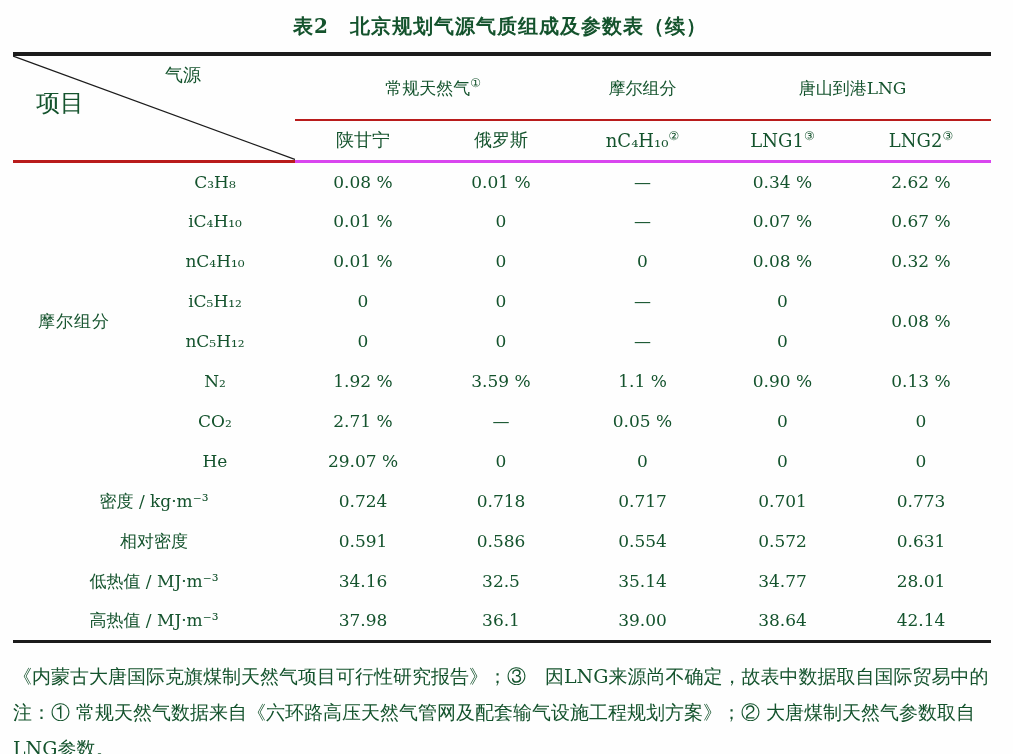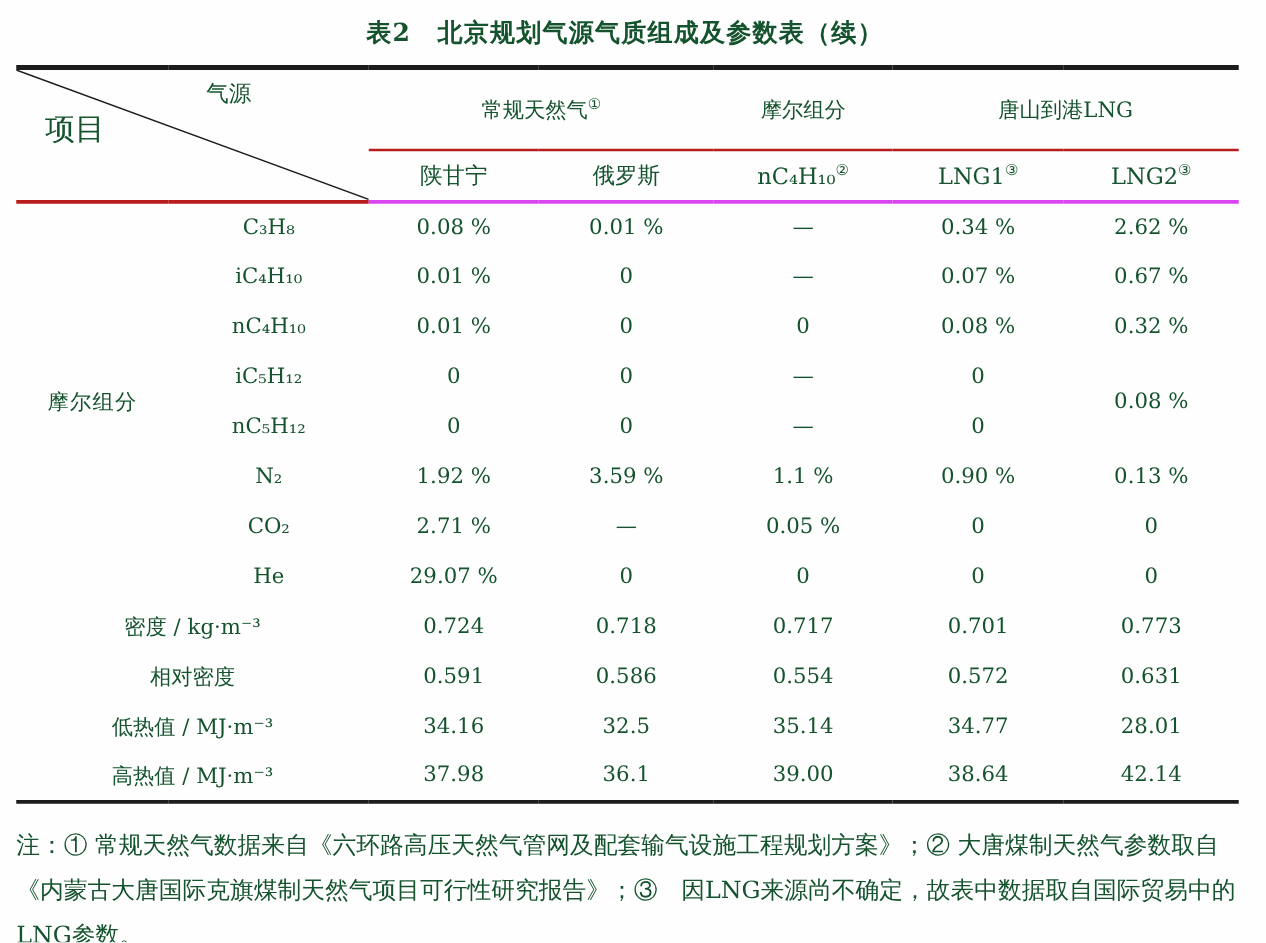--- a/index.html
+++ b/index.html
@@ -212,18 +212,18 @@
         <td>37.98</td>
         <td>36.1</td>
         <td>39.00</td>
         <td>38.64</td>
         <td>42.14</td>
       </tr>
     </tbody>
   </table>
 
   <div class="notes">
+    <div>《内蒙古大唐国际克旗煤制天然气项目可行性研究报告》；③　因LNG来源尚不确定，故表中数据取自国际贸易中的</div>
     <div>注：① 常规天然气数据来自《六环路高压天然气管网及配套输气设施工程规划方案》；② 大唐煤制天然气参数取自</div>
-    <div>《内蒙古大唐国际克旗煤制天然气项目可行性研究报告》；③　因LNG来源尚不确定，故表中数据取自国际贸易中的</div>
     <div>LNG参数。</div>
   </div>
 
 </div>
 
 </body></html>

